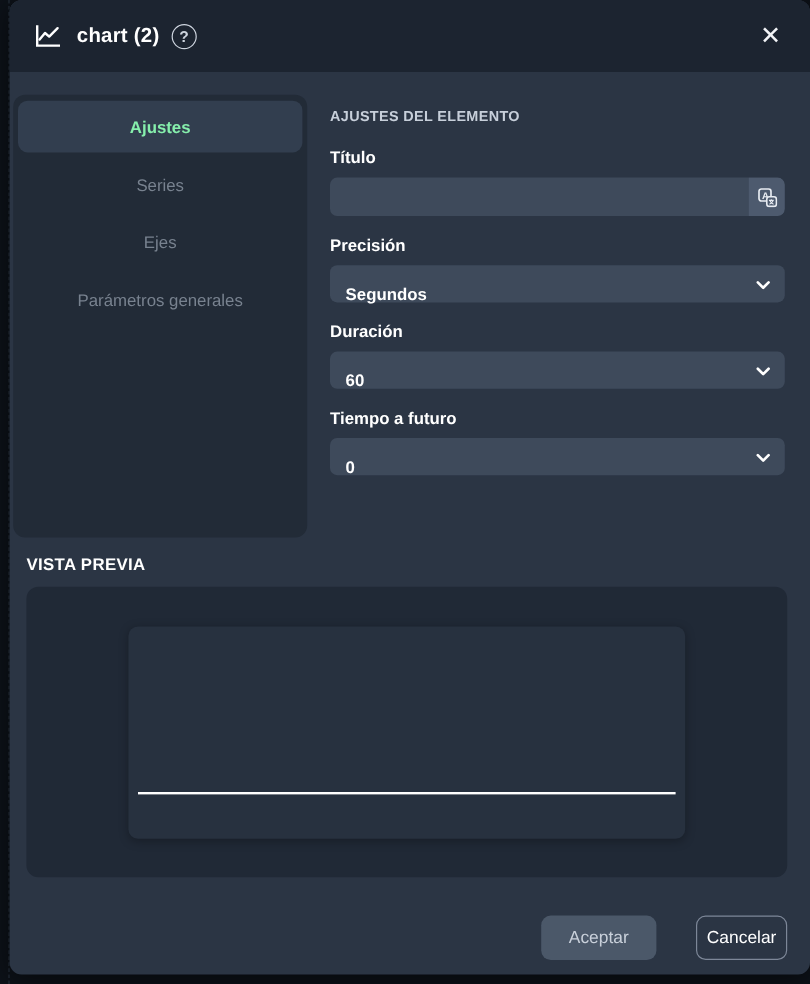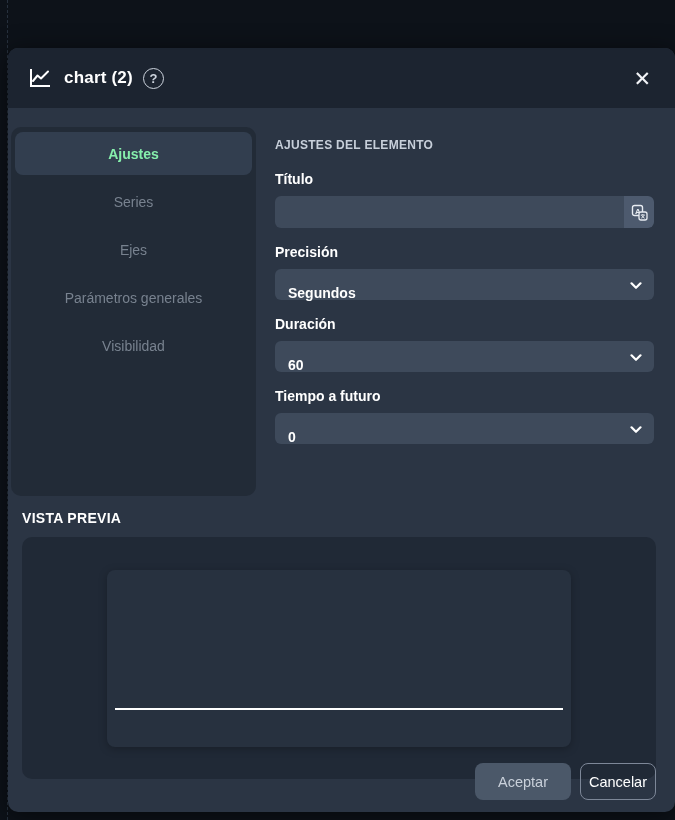--- a/index.html
+++ b/index.html
@@ -11,21 +11,20 @@
   }
   .page-strip-left {
     position: absolute; left: 0; top: 0; width: 8px; height: 100%;
     background: #0d1219; border-right: 1px dashed #27313e;
   }
   .modal {
     position: absolute; left: 8px; top: 0; right: 0; bottom: 8px;
     background: #2b3544; border-radius: 10px;
     box-shadow: 0 4px 24px rgba(0,0,0,0.55);
     overflow: hidden;
-    margin-top: 48px;
   }
   
   .modal-header {
     height: 60px; background: #1c2430;
     display: flex; align-items: center; padding: 0 20px;
   }
   .header-chart-icon { display: inline-flex; margin-right: 12px; }
   .modal-title { color: #ffffff; font-size: 17px; font-weight: 700; letter-spacing: .2px; }
   .help-icon {
     margin-left: 10px; width: 21px; height: 21px; border: 1.6px solid #cdd4de;
@@ -93,21 +92,21 @@
     position: absolute; left: 85px; top: 33px; width: 464px; height: 177px;
     background: #27313f; border-radius: 8px;
     box-shadow: 0 2px 8px rgba(0,0,0,0.25);
   }
   .chart-axis-line {
     position: absolute; left: 8px; right: 8px; top: 138px; height: 2px;
     background: #ffffff;
   }
   
   .footer {
-    position: absolute; right: 19px; bottom: 12px; display: flex; gap: 9px;
+    position: absolute; right: 19px; bottom: 12px; display: flex; gap: 33px;
   }
   .btn {
     height: 37px; border-radius: 8px; font-size: 14.5px;
     display: flex; align-items: center; justify-content: center; cursor: pointer;
     font-family: "Liberation Sans", sans-serif;
   }
   .btn-accept { width: 96px; background: #4b5869; color: #c9d0da; border: none; }
   .btn-cancel { width: 76px; background: transparent; color: #ffffff; border: 1px solid #7d8798; }
 </style>
 </head>
@@ -138,23 +137,20 @@
       </div>
       <div class="side-item">
         <span>Series</span>
       </div>
       <div class="side-item">
         <span>Ejes</span>
       </div>
       <div class="side-item">
         <span>Parámetros generales</span>
       </div>
-      <div class="side-item">
-        <span>Visibilidad</span>
-      </div>
     </div>
 
     <div class="content">
       <div class="section-title">AJUSTES DEL ELEMENTO</div>
 
       <div class="field-label">Título</div>
       <div class="text-input-wrap">
         <input type="text" value="" style="">
         <span class="input-icon-btn">
           <span style="display:inline-flex">

